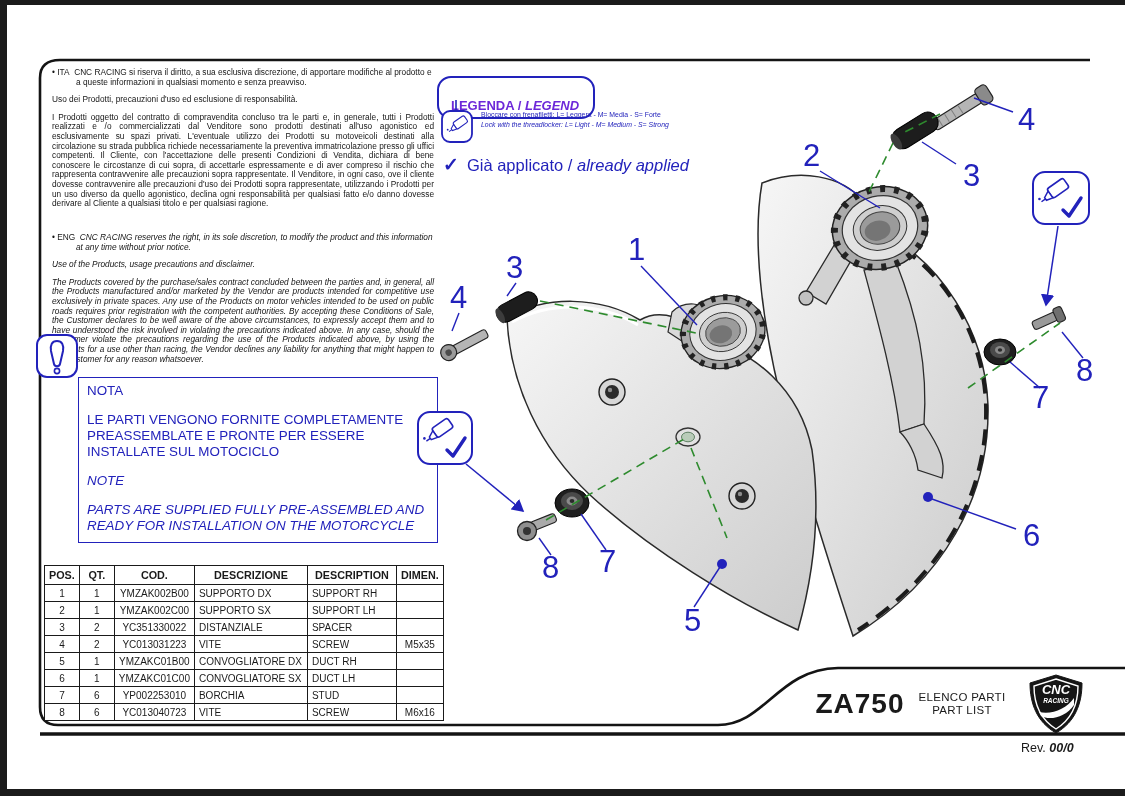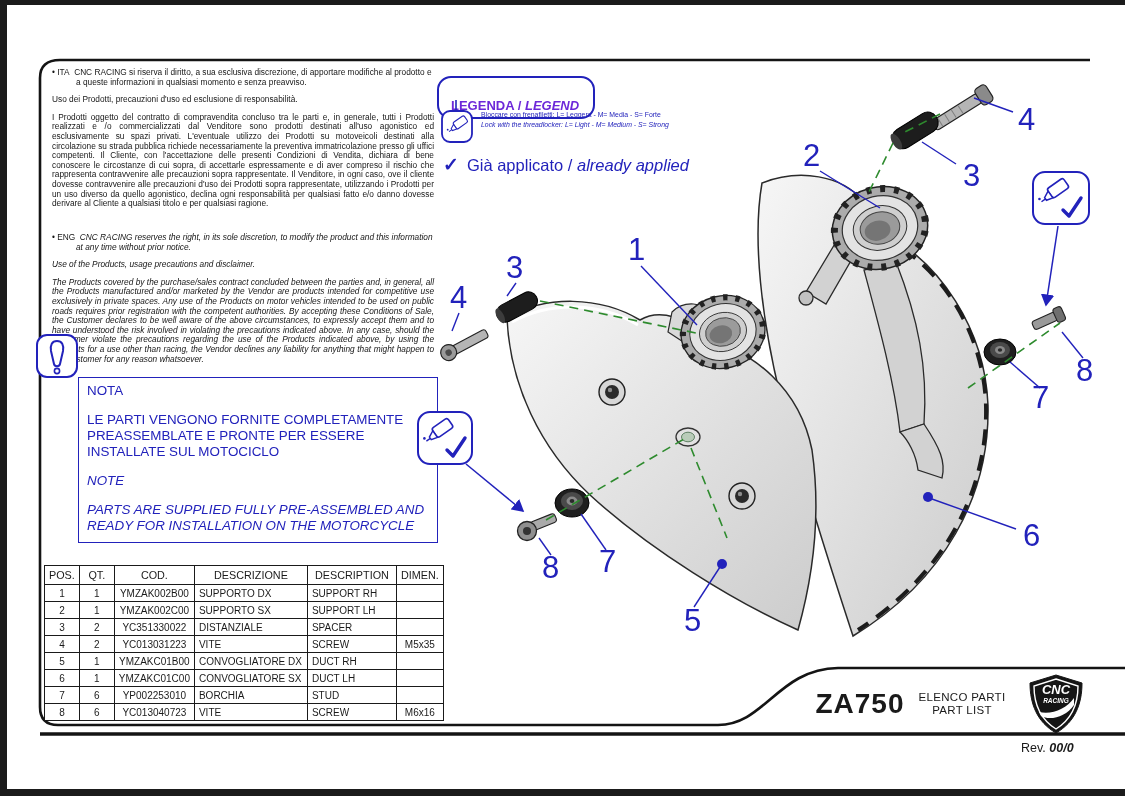--- a/index.html
+++ b/index.html
@@ -30,21 +30,21 @@
 
   
   .nota-box{position:absolute;left:38px;top:377px;width:342px;border:1.6px solid #2222bb;
     padding:5px 8px 7px 8px;color:#2222bb;font-size:13.4px;line-height:1.2;background:#fff;margin-left:40px;}
   .nota-box .blk{margin:0 0 13px 0;}
   .nota-box .blk:last-child{margin:0;}
 
   
   table.parts{position:absolute;left:44px;top:565px;border-collapse:collapse;font-size:10px;background:#fff;}
   table.parts th,table.parts td{border:1.2px solid #1a1a1a;padding:1px 4px;height:14px;white-space:nowrap;}
-  table.parts th{font-weight:normal;font-size:10.8px;text-align:center;height:16px;}
+  table.parts th{font-weight:bold;font-size:10.8px;text-align:center;height:16px;}
   table.parts td.c{text-align:center;}
   table.parts td.l{text-align:left;border-radius:8px;}
   .w-pos{width:24px}.w-qt{width:26px}.w-cod{width:70px}.w-desI{width:104px}.w-desE{width:80px}.w-dim{width:36px}
 
   
   .model{position:absolute;left:810px;top:688px;width:100px;text-align:center;font-size:28px;font-weight:bold;letter-spacing:1px;}
   .doc-title{position:absolute;left:912px;top:691px;width:100px;text-align:center;font-size:11.5px;line-height:1.15;letter-spacing:.3px;}
   .rev{position:absolute;left:1021px;top:741px;font-size:12.5px;}
   .rev b{font-style:italic;margin-top:28px;}
   .logo{position:absolute;left:1028px;top:674px;}

